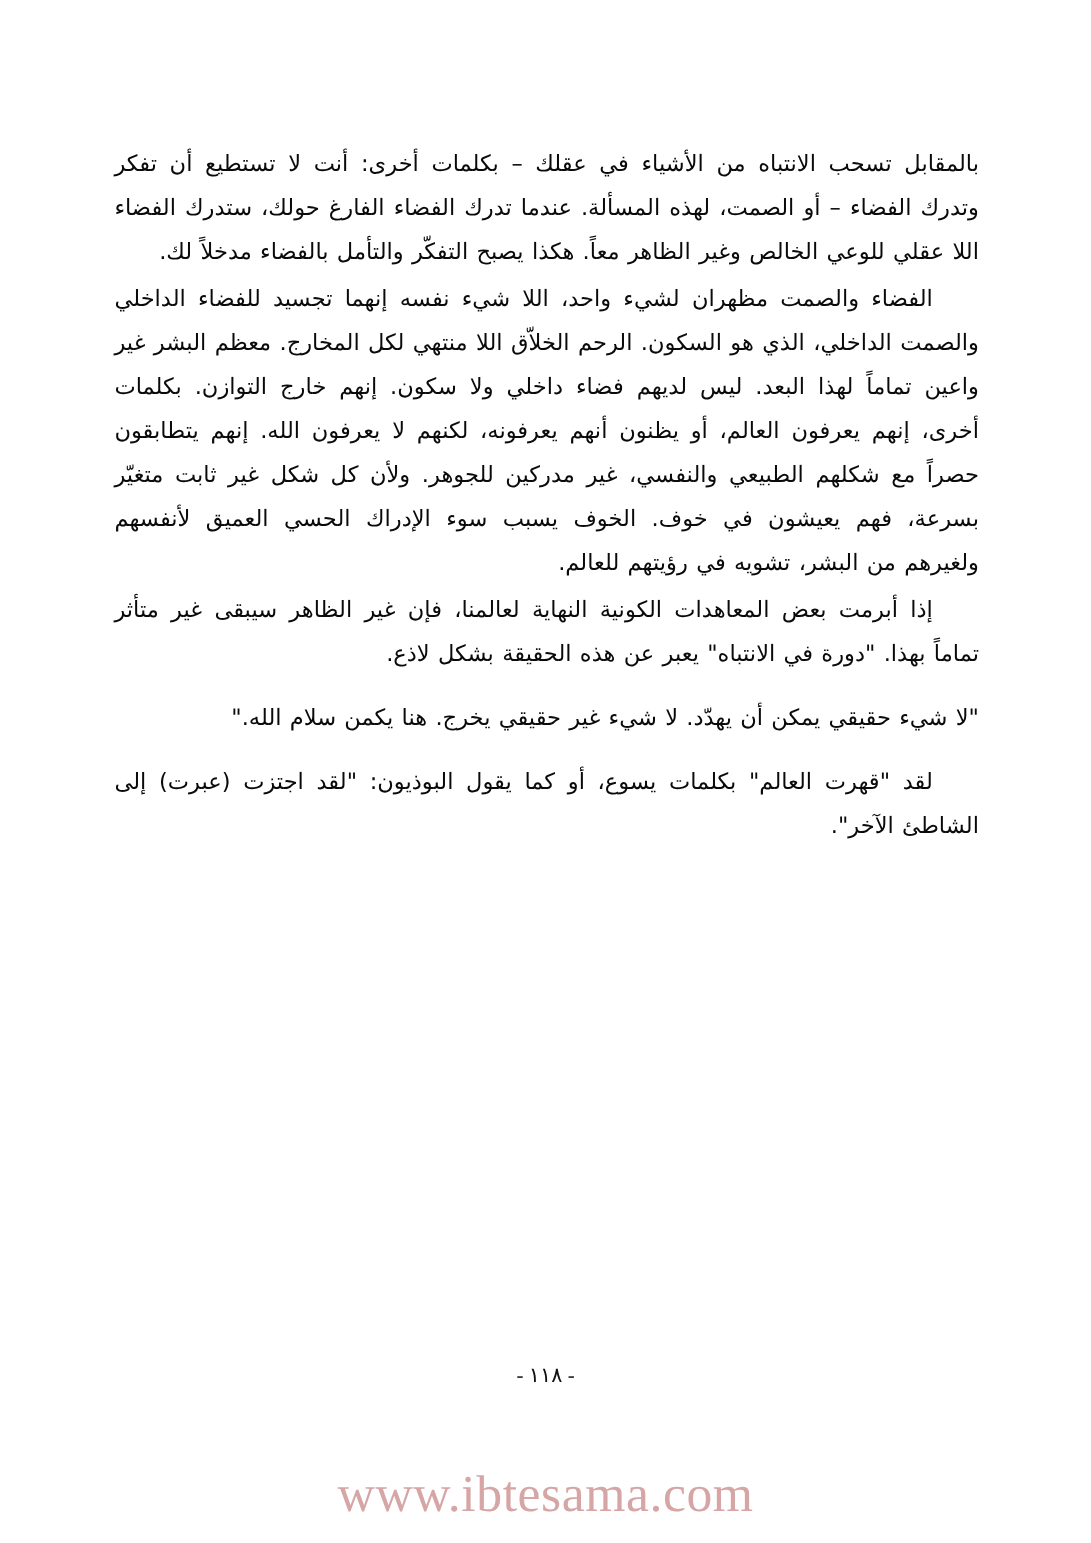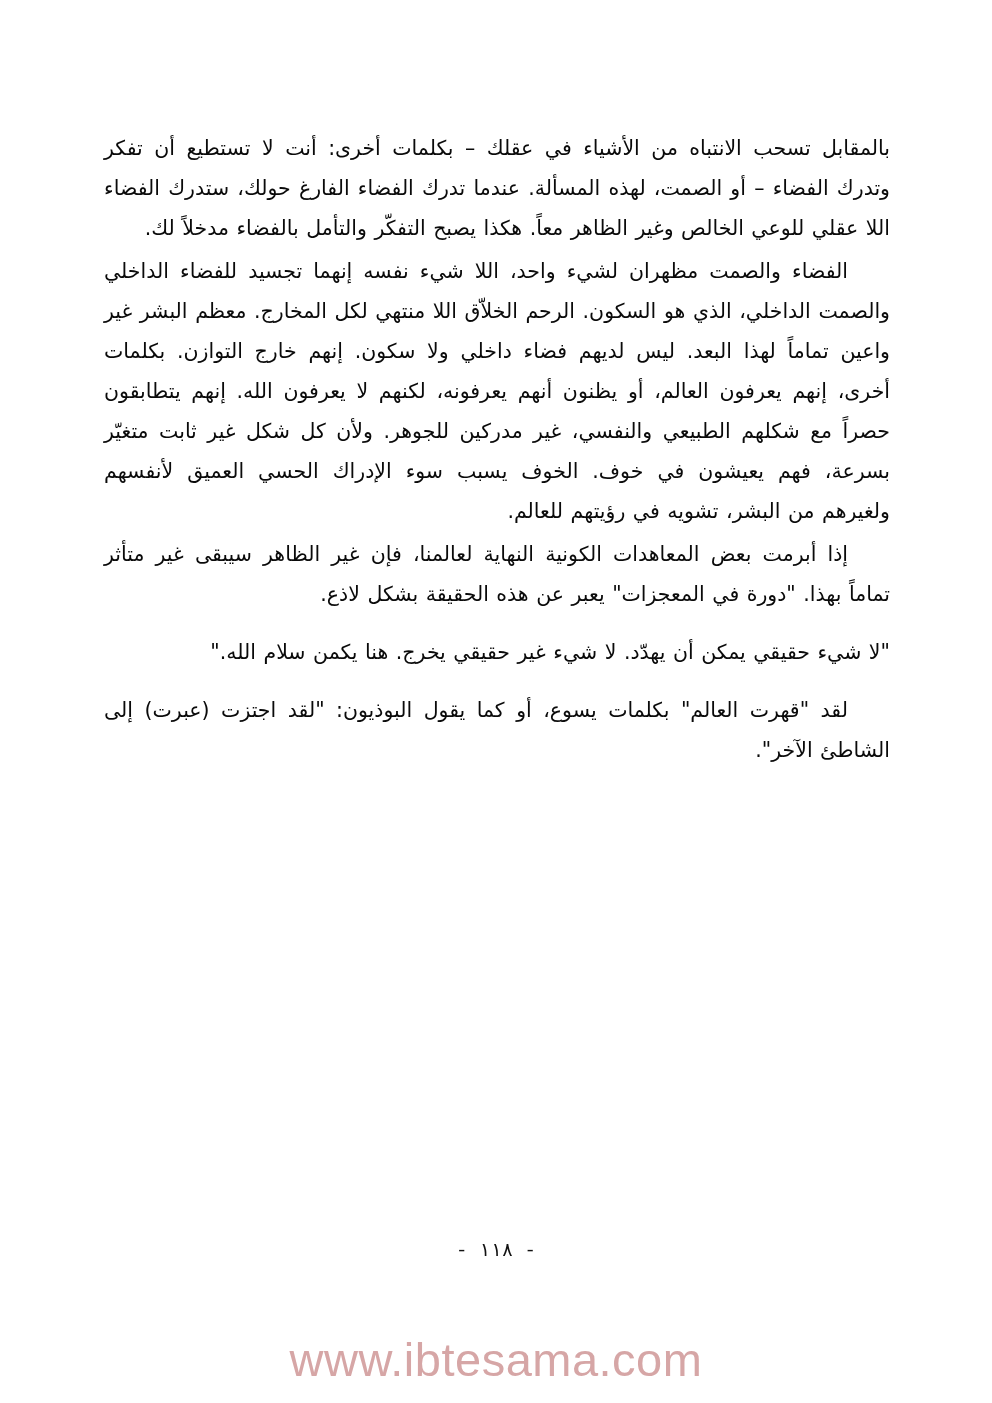--- a/index.html
+++ b/index.html
@@ -59,50 +59,50 @@
   .page-number {
     position: absolute;
     top: 1238px;
     left: 0;
     right: 0;
     text-align: center;
     font-size: 19px;
     color: #111111;
     direction: rtl;
     letter-spacing: 1px;
-    font-family: Liberation Mono, monospace;
+    font-family: Liberation Serif, serif;
   }
 
   .watermark {
     position: absolute;
     top: 1332px;
     left: 0;
     right: 0;
     text-align: center;
     direction: ltr;
-    font-family: Liberation Sans, sans-serif;
+    font-family: Liberation Serif, serif;
     font-size: 47px;
     letter-spacing: 0.5px;
     color: #d6a6a6;
     font-weight: 400;
     user-select: none;
   }
 </style>
 </head>
 <body>
 
 <div class="page">
 
   <div class="text-column">
 
     <p class="para no-indent">بالمقابل تسحب الانتباه من الأشياء في عقلك – بكلمات أخرى: أنت لا تستطيع أن تفكر وتدرك الفضاء – أو الصمت، لهذه المسألة. عندما تدرك الفضاء الفارغ حولك، ستدرك الفضاء اللا عقلي للوعي الخالص وغير الظاهر معاً. هكذا يصبح التفكّر والتأمل بالفضاء مدخلاً لك.</p>
 
     <p class="para">الفضاء والصمت مظهران لشيء واحد، اللا شيء نفسه إنهما تجسيد للفضاء الداخلي والصمت الداخلي، الذي هو السكون. الرحم الخلاّق اللا منتهي لكل المخارج. معظم البشر غير واعين تماماً لهذا البعد. ليس لديهم فضاء داخلي ولا سكون. إنهم خارج التوازن. بكلمات أخرى، إنهم يعرفون العالم، أو يظنون أنهم يعرفونه، لكنهم لا يعرفون الله. إنهم يتطابقون حصراً مع شكلهم الطبيعي والنفسي، غير مدركين للجوهر. ولأن كل شكل غير ثابت متغيّر بسرعة، فهم يعيشون في خوف. الخوف يسبب سوء الإدراك الحسي العميق لأنفسهم ولغيرهم من البشر، تشويه في رؤيتهم للعالم.</p>
 
-    <p class="para">إذا أبرمت بعض المعاهدات الكونية النهاية لعالمنا، فإن غير الظاهر سيبقى غير متأثر تماماً بهذا. "دورة في المعجزات" يعبر عن هذه الحقيقة بشكل لاذع.</p>
+    <p class="para">إذا أبرمت بعض المعاهدات الكونية النهاية لعالمنا، فإن غير الظاهر سيبقى غير متأثر تماماً بهذا. "دورة في الانتباه" يعبر عن هذه الحقيقة بشكل لاذع.</p>
 
     <p class="para quote">"لا شيء حقيقي يمكن أن يهدّد. لا شيء غير حقيقي يخرج. هنا يكمن سلام الله."</p>
 
 
     <p class="para">لقد "قهرت العالم" بكلمات يسوع، أو كما يقول البوذيون: "لقد اجتزت (عبرت) إلى الشاطئ الآخر".</p>
 
   </div>
 
   <div class="page-number">- ١١٨ -</div>
 

